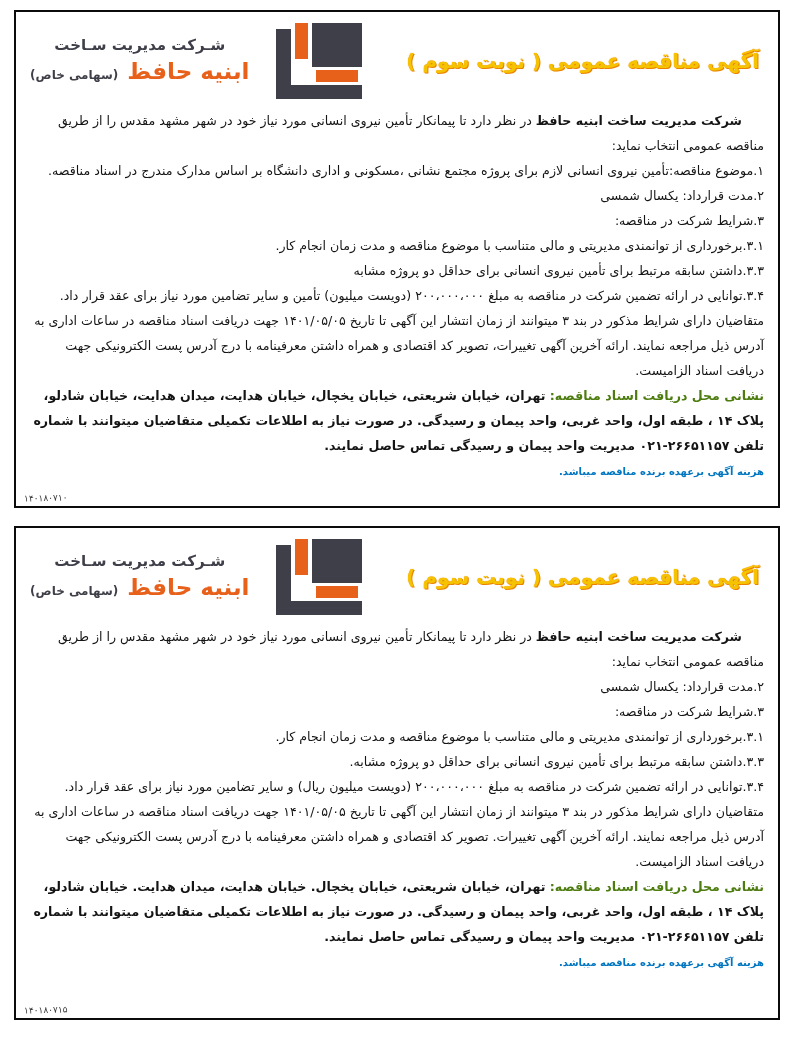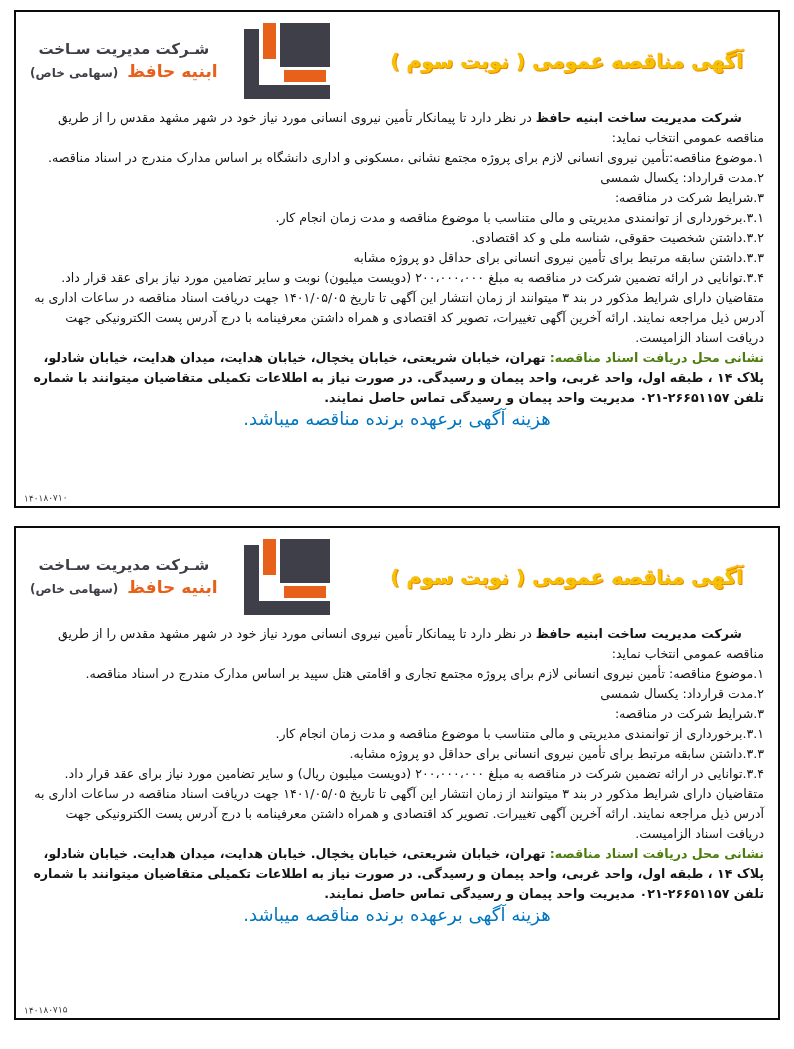--- a/index.html
+++ b/index.html
@@ -25,31 +25,31 @@
   .logo{display:flex;align-items:center;gap:26px;flex:0 0 auto;}
   .logo-icon{position:relative;width:96px;height:76px;flex:0 0 auto;}
   .logo-icon .shape{position:absolute;}
   .li-leftbar  {right:auto;left:0;top:8%;width:16%;height:92%;background:#3f3f49;}
   .li-bottombar{left:0;bottom:0;width:90%;height:18%;background:#3f3f49;}
   .li-bigsq    {left:38%;top:0;width:52%;height:58%;background:#3f3f49;}
   .li-vorange  {left:20%;top:0;width:14%;height:48%;background:#e8611b;}
   .li-horange  {left:42%;top:62%;width:44%;height:16%;background:#e8611b;}
   .logo-text{text-align:center;line-height:1.35;white-space:nowrap;}
   .logo-line1{font-size:15px;font-weight:bold;color:#3f3f49;}
-  .logo-line2{font-size:17px;font-weight:bold;color:#e8611b;}
+  .logo-line2{font-size:23px;font-weight:bold;color:#e8611b;}
   .logo-suffix{font-size:12px;font-weight:bold;color:#3f3f49;margin-right:4px;}
 
-  .body-text{font-size:12.6px;line-height:20px;color:#141414;text-align:right;}
+  .body-text{font-size:12.6px;line-height:25px;color:#141414;text-align:right;}
   .intro{text-indent:22px;}
   .line b{font-weight:normal;}
   .addr{font-weight:bold;}
   .addr-label{color:#4d7c0f;font-weight:bold;}
   .footer-note{
-    text-align:center;color:#0076c0;font-weight:normal;
-    font-size:18px;margin-top:1px;
+    color:#0076c0;font-weight:bold;
+    font-size:10px;margin-top:1px;
   }
   .ref-num{
     position:absolute;left:8px;bottom:3px;font-size:9px;color:#3c3c3c;
     direction:ltr;transform:rotate(-1.5deg);letter-spacing:1px;
   }
 </style>
 </head>
 <body>
 
 <div class="panel" id="panel-1">
@@ -80,24 +80,23 @@
     <div class="line">
       <b>۱.موضوع مناقصه:</b><span>تأمین نیروی انسانی لازم برای پروژه مجتمع نشانی ،مسکونی و اداری دانشگاه بر اساس مدارک مندرج در اسناد مناقصه.</span>
     </div>
     <div class="line">
       <b>۲.مدت قرارداد:</b><span> یکسال شمسی</span>
     </div>
     <div class="line">
       <b>۳.شرایط شرکت در مناقصه:</b>
     </div>
     <div class="line">۳.۱.برخورداری از توانمندی مدیریتی و مالی متناسب با موضوع مناقصه و مدت زمان انجام کار.</div>
-    <div class="line">۳.۲.داشتن شخصیت حقوقی، شناسه ملی و کد اقتصادی.</div>
     <div class="line">۳.۳.داشتن سابقه مرتبط برای تأمین نیروی انسانی برای حداقل دو پروژه مشابه</div>
     <div class="line">
-      <span>۳.۴.توانایی در ارائه تضمین شرکت در مناقصه به مبلغ </span><b>۲۰۰،۰۰۰،۰۰۰</b><span> (دویست میلیون) نوبت و سایر تضامین مورد نیاز برای عقد قرار داد.</span>
+      <span>۳.۴.توانایی در ارائه تضمین شرکت در مناقصه به مبلغ </span><b>۲۰۰،۰۰۰،۰۰۰</b><span> (دویست میلیون) تأمین و سایر تضامین مورد نیاز برای عقد قرار داد.</span>
     </div>
     <div class="line">
       <span>متقاضیان دارای شرایط مذکور در بند ۳ میتوانند از زمان انتشار این آگهی تا تاریخ </span><b>۱۴۰۱/۰۵/۰۵</b><span> جهت دریافت اسناد مناقصه در ساعات اداری به آدرس ذیل مراجعه نمایند. ارائه آخرین آگهی تغییرات، تصویر کد اقتصادی و همراه داشتن معرفینامه با درج آدرس پست الکترونیکی جهت دریافت اسناد الزامیست.</span>
     </div>
     <div class="addr">
       <span class="addr-label">نشانی محل دریافت اسناد مناقصه:</span><span> تهران، خیابان شریعتی، خیابان یخچال، خیابان هدایت، میدان هدایت، خیابان شادلو، پلاک ۱۴ ، طبقه اول، واحد غربی، واحد پیمان و رسیدگی. در صورت نیاز به اطلاعات تکمیلی متقاضیان میتوانند با شماره تلفن ۲۶۶۵۱۱۵۷-۰۲۱ مدیریت واحد پیمان و رسیدگی تماس حاصل نمایند.</span>
     </div>
     <div class="footer-note">هزینه آگهی برعهده برنده مناقصه میباشد.</div>
   </div>
   <div class="ref-num">۱۴۰۱۸۰۷۱۰</div>
@@ -122,23 +121,20 @@
         </div>
       </div>
     </div>
   </div>
 
   <div class="body-text">
     <div class="intro">
       <b>شرکت مدیریت ساخت ابنیه حافظ</b><span> در نظر دارد تا پیمانکار تأمین نیروی انسانی مورد نیاز خود در شهر مشهد مقدس را از طریق مناقصه عمومی انتخاب نماید:</span>
     </div>
     <div class="line">
-      <b>۱.موضوع مناقصه:</b><span> تأمین نیروی انسانی لازم برای پروژه مجتمع تجاری و اقامتی هتل سپید بر اساس مدارک مندرج در اسناد مناقصه.</span>
-    </div>
-    <div class="line">
       <b>۲.مدت قرارداد:</b><span> یکسال شمسی</span>
     </div>
     <div class="line">
       <b>۳.شرایط شرکت در مناقصه:</b>
     </div>
     <div class="line">۳.۱.برخورداری از توانمندی مدیریتی و مالی متناسب با موضوع مناقصه و مدت زمان انجام کار.</div>
     <div class="line">۳.۳.داشتن سابقه مرتبط برای تأمین نیروی انسانی برای حداقل دو پروژه مشابه.</div>
     <div class="line">
       <span>۳.۴.توانایی در ارائه تضمین شرکت در مناقصه به مبلغ </span><b>۲۰۰،۰۰۰،۰۰۰</b><span> (دویست میلیون ریال) و سایر تضامین مورد نیاز برای عقد قرار داد.</span>
     </div>

